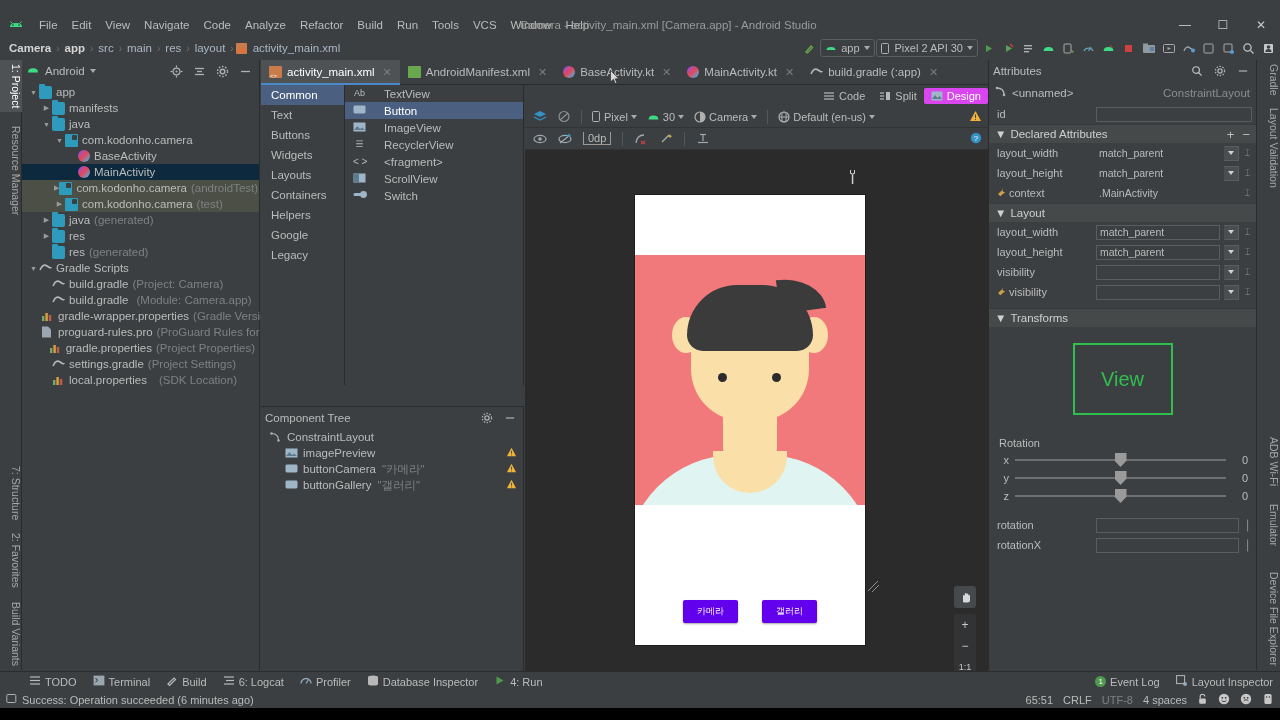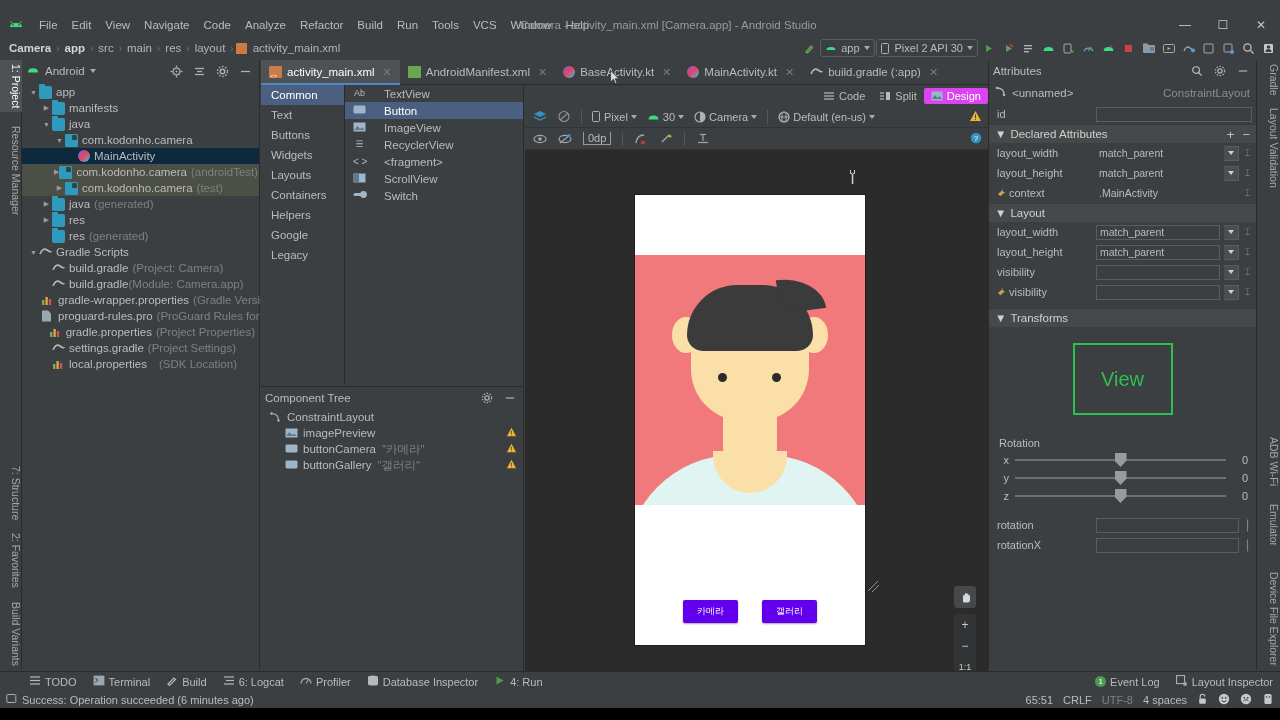--- a/index.html
+++ b/index.html
@@ -102,21 +102,21 @@
   .palette{ position:absolute; left:261px; top:60px; width:263px; height:325px; background:#3c3f41; border-right:1px solid #2b2b2b;}
   .pal-body{ position:absolute; top:22px; left:0; right:0; bottom:0; display:flex;}
   .pal-cats{ width:84px; background:#3c3f41; border-right:1px solid #2b2b2b; padding-top:3px;}
   .pcat{ height:20px; display:flex; align-items:center; padding-left:10px; font-size:11.5px; color:#bbbbbb;}
   .pcat.sel{ background:#4b6080; color:#ffffff;}
   .pal-items{ flex:1; background:#3c3f41; padding-top:3px;}
   .pitem{ height:17px; display:flex; align-items:center; gap:18px; padding-left:8px; font-size:11.5px; color:#bbbbbb;}
   .pitem.sel{ background:#4b6080; color:#ffffff;}
   .pi-ico{ width:13px; height:11px; display:inline-block; position:relative; flex:none; color:#9fa8b0; font-size:9px; text-align:center; line-height:11px;}
 
-  .ctree{ position:absolute; left:261px; top:386px; width:263px; height:284px; background:#3c3f41; border-right:1px solid #2b2b2b; border-top:1px solid #2b2b2b;}
+  .ctree{ position:absolute; left:261px; top:406px; width:263px; height:284px; background:#3c3f41; border-right:1px solid #2b2b2b; border-top:1px solid #2b2b2b;}
   .ct-row{ height:16px; display:flex; align-items:center; white-space:nowrap; position:relative; font-size:11.5px;}
   .tabstrip{ position:absolute; left:261px; top:60px; width:727px; height:25px; display:flex; align-items:center; background:#3c3f41; border-bottom:1px solid #2b2b2b;}
   .etab{ height:25px; display:flex; align-items:center; gap:5px; padding:0 8px; font-size:11.5px; color:#bbbbbb; position:relative;}
   .etab.active{ background:#4e5254; color:#ffffff; }
   .etab.active:after{ content:""; position:absolute; left:0;right:0;bottom:0;height:2px;background:#4a88c7;}
   .etab .x{ color:#7c7c7c; font-size:11px; margin-left:3px;}
   .ti{ width:13px;height:12px;flex:none;position:relative;}
   .ti-xml{ background:#c97c4a; border-radius:1px;}
   .ti-xml:after{content:"<>";position:absolute;left:1px;bottom:-1px;font-size:6px;color:#fff;}
   .ti-mf{ background:#6aa84f; border-radius:1px;}
@@ -425,20 +425,25 @@
         <div class="trow" style="padding-left: 19px;">
           <span class="arrow">▼</span>
           <span class="ico ic-folder"></span>
           <span class="nm">java</span>
         </div>
         <div class="trow" style="padding-left: 32px;">
           <span class="arrow">▼</span>
           <span class="ico ic-pkg"></span>
           <span class="nm">com.kodonho.camera</span>
         </div>
+        <div class="trow" style="padding-left: 45px;">
+          <span class="arrow"></span>
+          <span class="ico ic-kt"></span>
+          <span class="nm">BaseActivity</span>
+        </div>
         <div class="trow sel" style="padding-left: 45px;">
           <span class="arrow"></span>
           <span class="ico ic-kt"></span>
           <span class="nm">MainActivity</span>
         </div>
         <div class="trow grp" style="padding-left: 32px;">
           <span class="arrow">▶</span>
           <span class="ico ic-pkg"></span>
           <span class="nm">com.kodonho.camera</span>
           <span class="dim" style="margin-left: 4px;"> (androidTest)</span>
@@ -480,21 +485,21 @@
             </svg></span>
           <span class="nm">build.gradle</span>
           <span class="dim" style="margin-left: 4px;"> (Project: Camera)</span>
         </div>
         <div class="trow" style="padding-left: 19px;">
           <span class="arrow"></span>
           <span class="ico"><svg width="13" height="11" viewBox="0 0 13 11">
               <path d="M1 8 q3-7 7-4 t4 1" fill="none" stroke="#b5b5b5" stroke-width="1.6"></path>
             </svg></span>
           <span class="nm">build.gradle</span>
-          <span class="dim" style="margin-left: 0;"> (Module: Camera.app)</span>
+          <span class="dim" style="margin-left: 8px;"> (Module: Camera.app)</span>
         </div>
         <div class="trow" style="padding-left: 19px;">
           <span class="arrow"></span>
           <span class="ico"><svg width="12" height="12" viewBox="0 0 12 12">
               <rect x="1" y="6" width="2.4" height="5" fill="#7aa86a"></rect>
               <rect x="4.4" y="3" width="2.4" height="8" fill="#e0a23c"></rect>
               <rect x="7.8" y="5" width="2.4" height="6" fill="#c05b4d"></rect>
             </svg></span>
           <span class="nm">gradle-wrapper.properties</span>
           <span class="dim" style="margin-left: 4px;"> (Gradle Version)</span>

